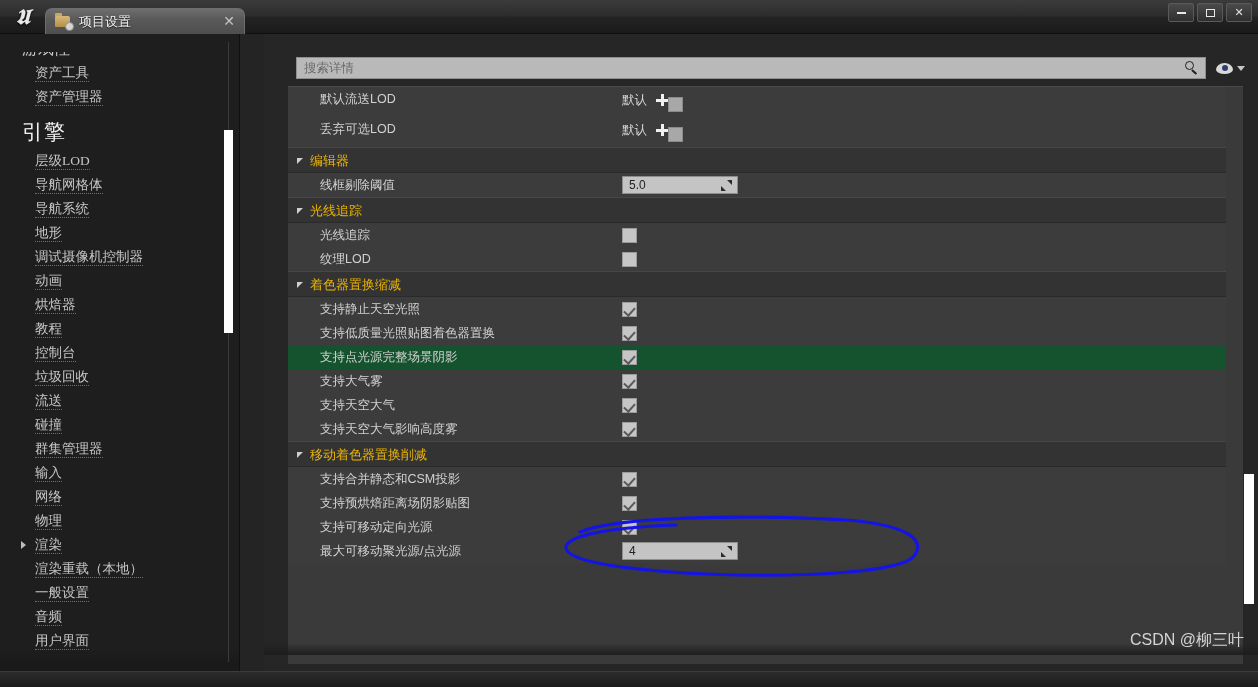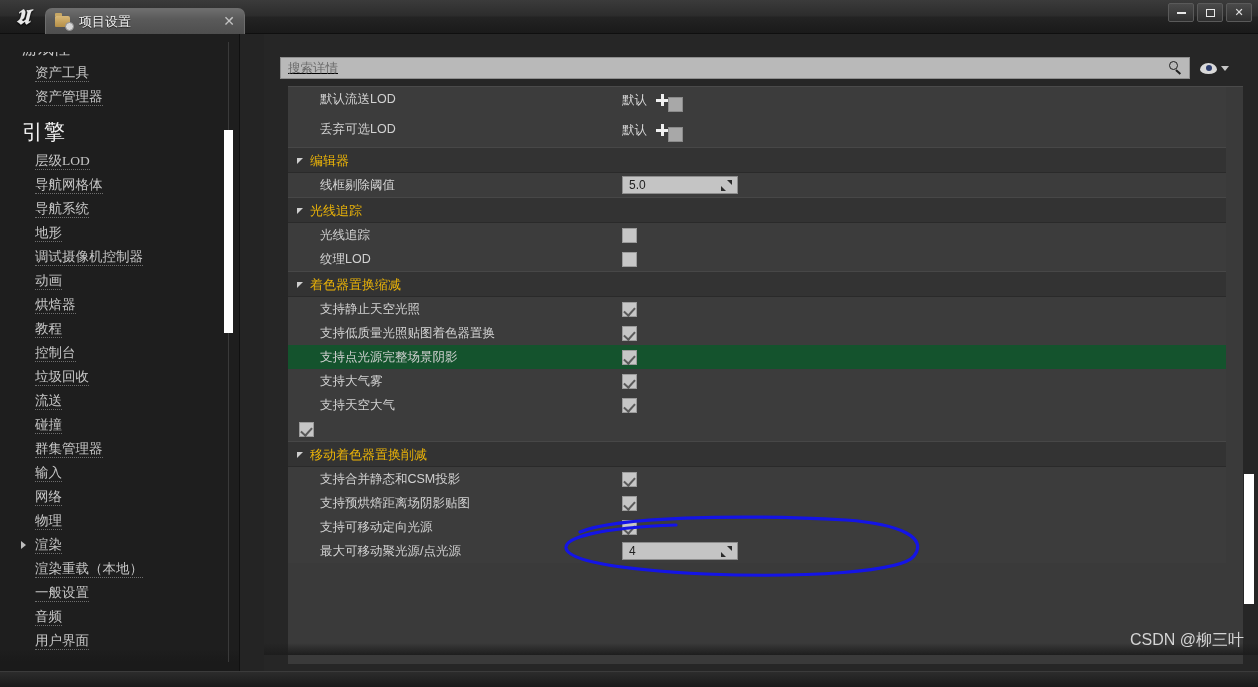--- a/index.html
+++ b/index.html
@@ -124,23 +124,23 @@
     background: #ffffff; cursor: pointer;
   }
 
   
   .details {
     position: absolute; left: 264px; top: 0;
     width: 994px; height: 637px;
     background: #262626;
   }
   .search-row {
-    position: absolute; left: 16px; top: 23px;
+    position: absolute; left: 32px; top: 23px;
     width: 955px; height: 22px;
-    display: flex; align-items: center; text-decoration: underline;
+    display: flex; align-items: center;
   }
   .search-box {
     position: relative;
     width: 910px; height: 22px;
     background: #b9b9b9;
     border: 1px solid #8f8f8f;
     display: flex; align-items: center;
   }
   .search-input {
     border: none; outline: none; background: transparent;
@@ -463,20 +463,21 @@
                 <div class="chk on"></div>
               </div>
             </div>
             <div class="prop-row">
               <div class="name">支持天空大气</div>
               <div class="value">
                 <div class="chk on"></div>
               </div>
             </div>
             <div class="prop-row">
+              <div class="name">支持天空大气影响高度雾</div>
               <div class="value">
                 <div class="chk on"></div>
               </div>
             </div>
             <div class="sec-header"><span class="tri"></span><span>移动着色器置换削减</span></div>
             <div class="prop-row">
               <div class="name">支持合并静态和CSM投影</div>
               <div class="value">
                 <div class="chk on"></div>
               </div>

